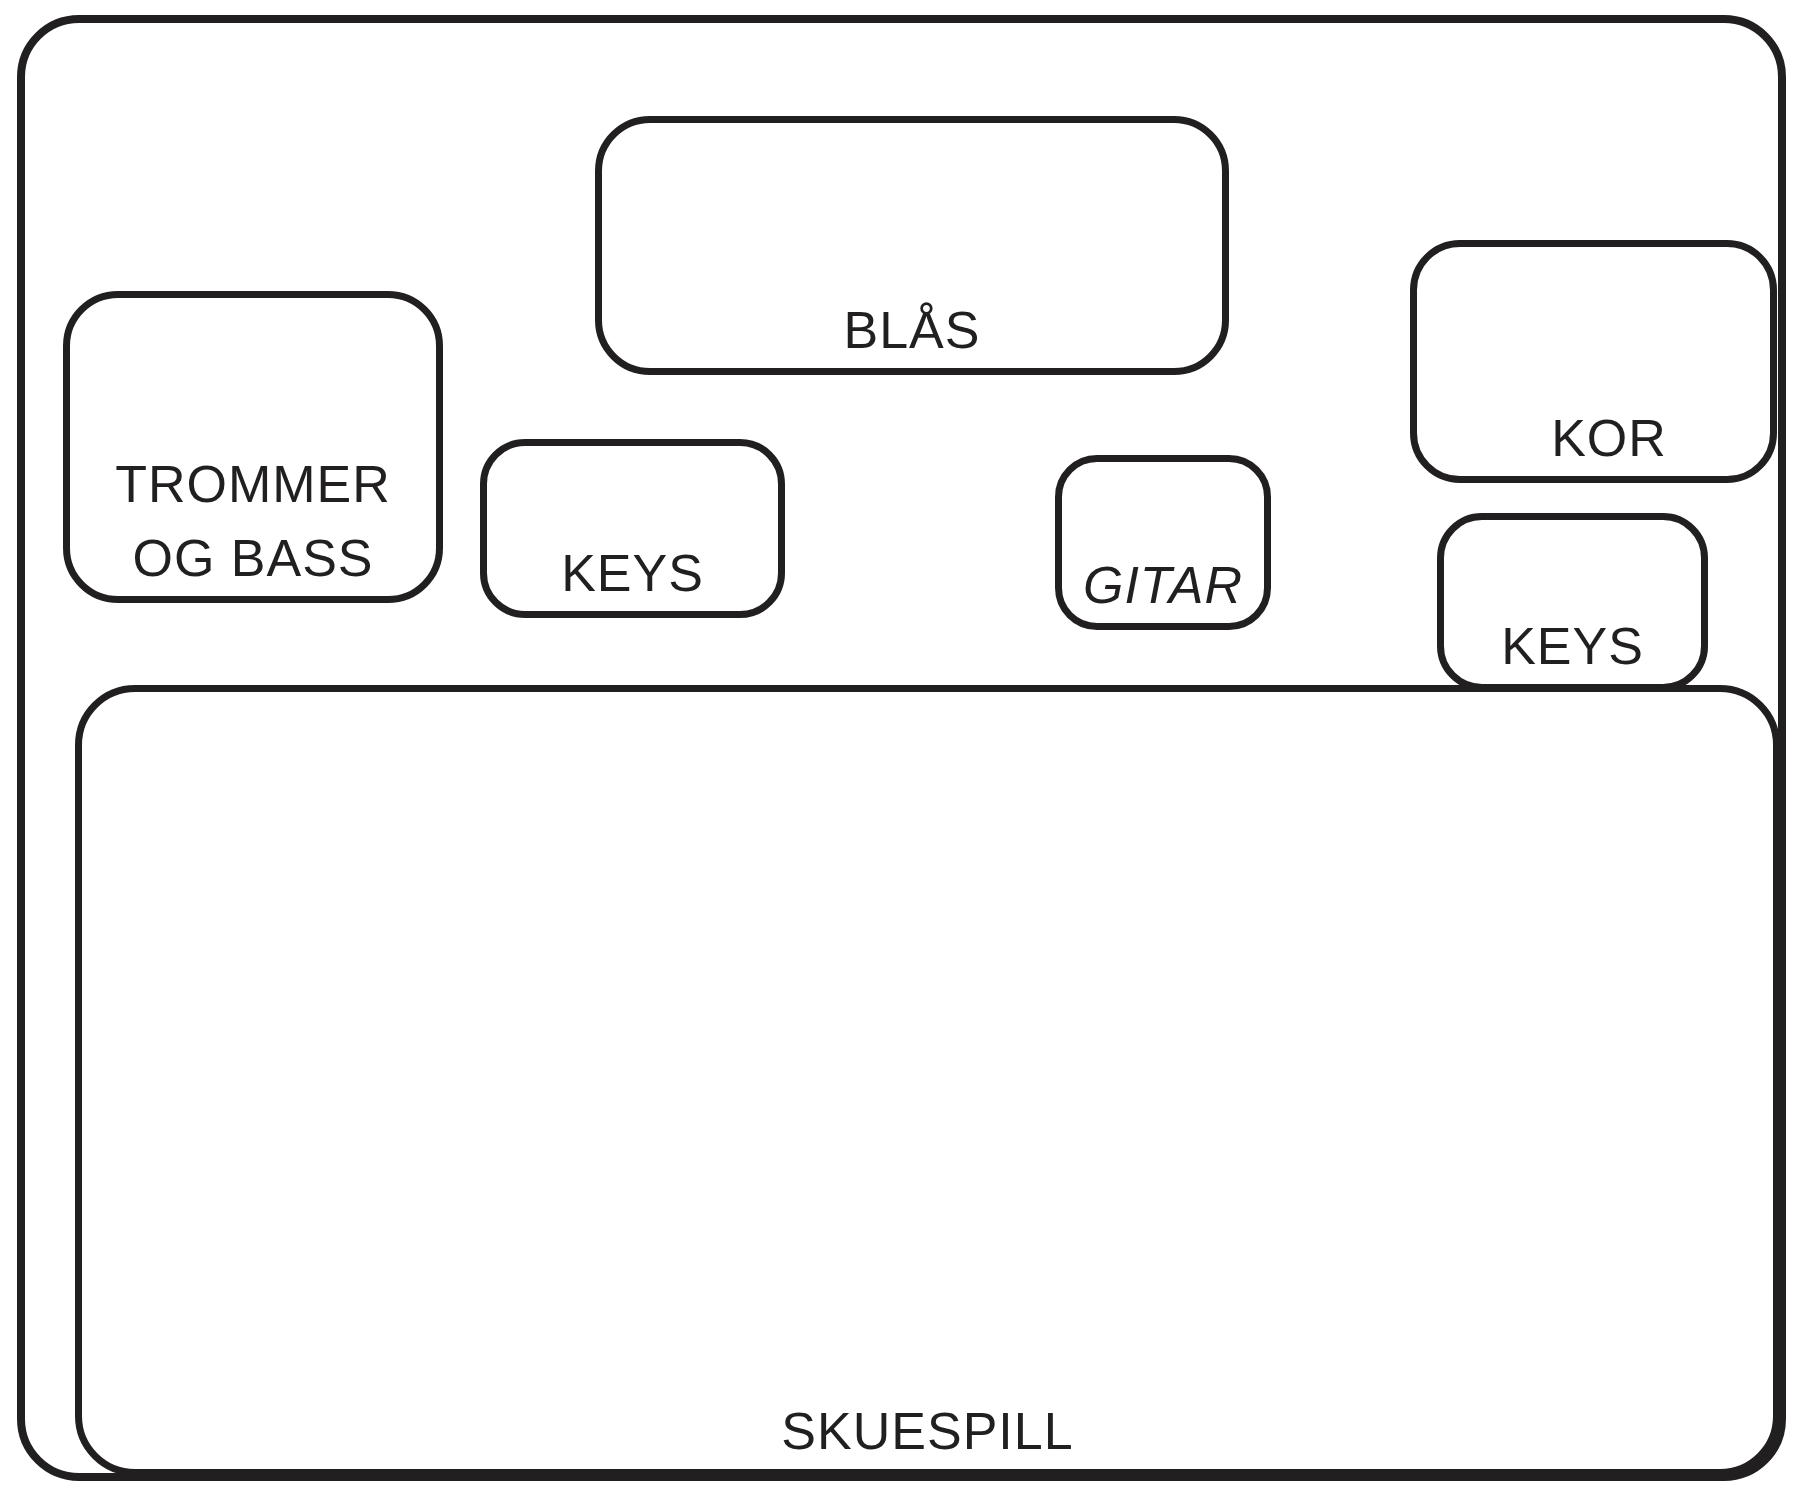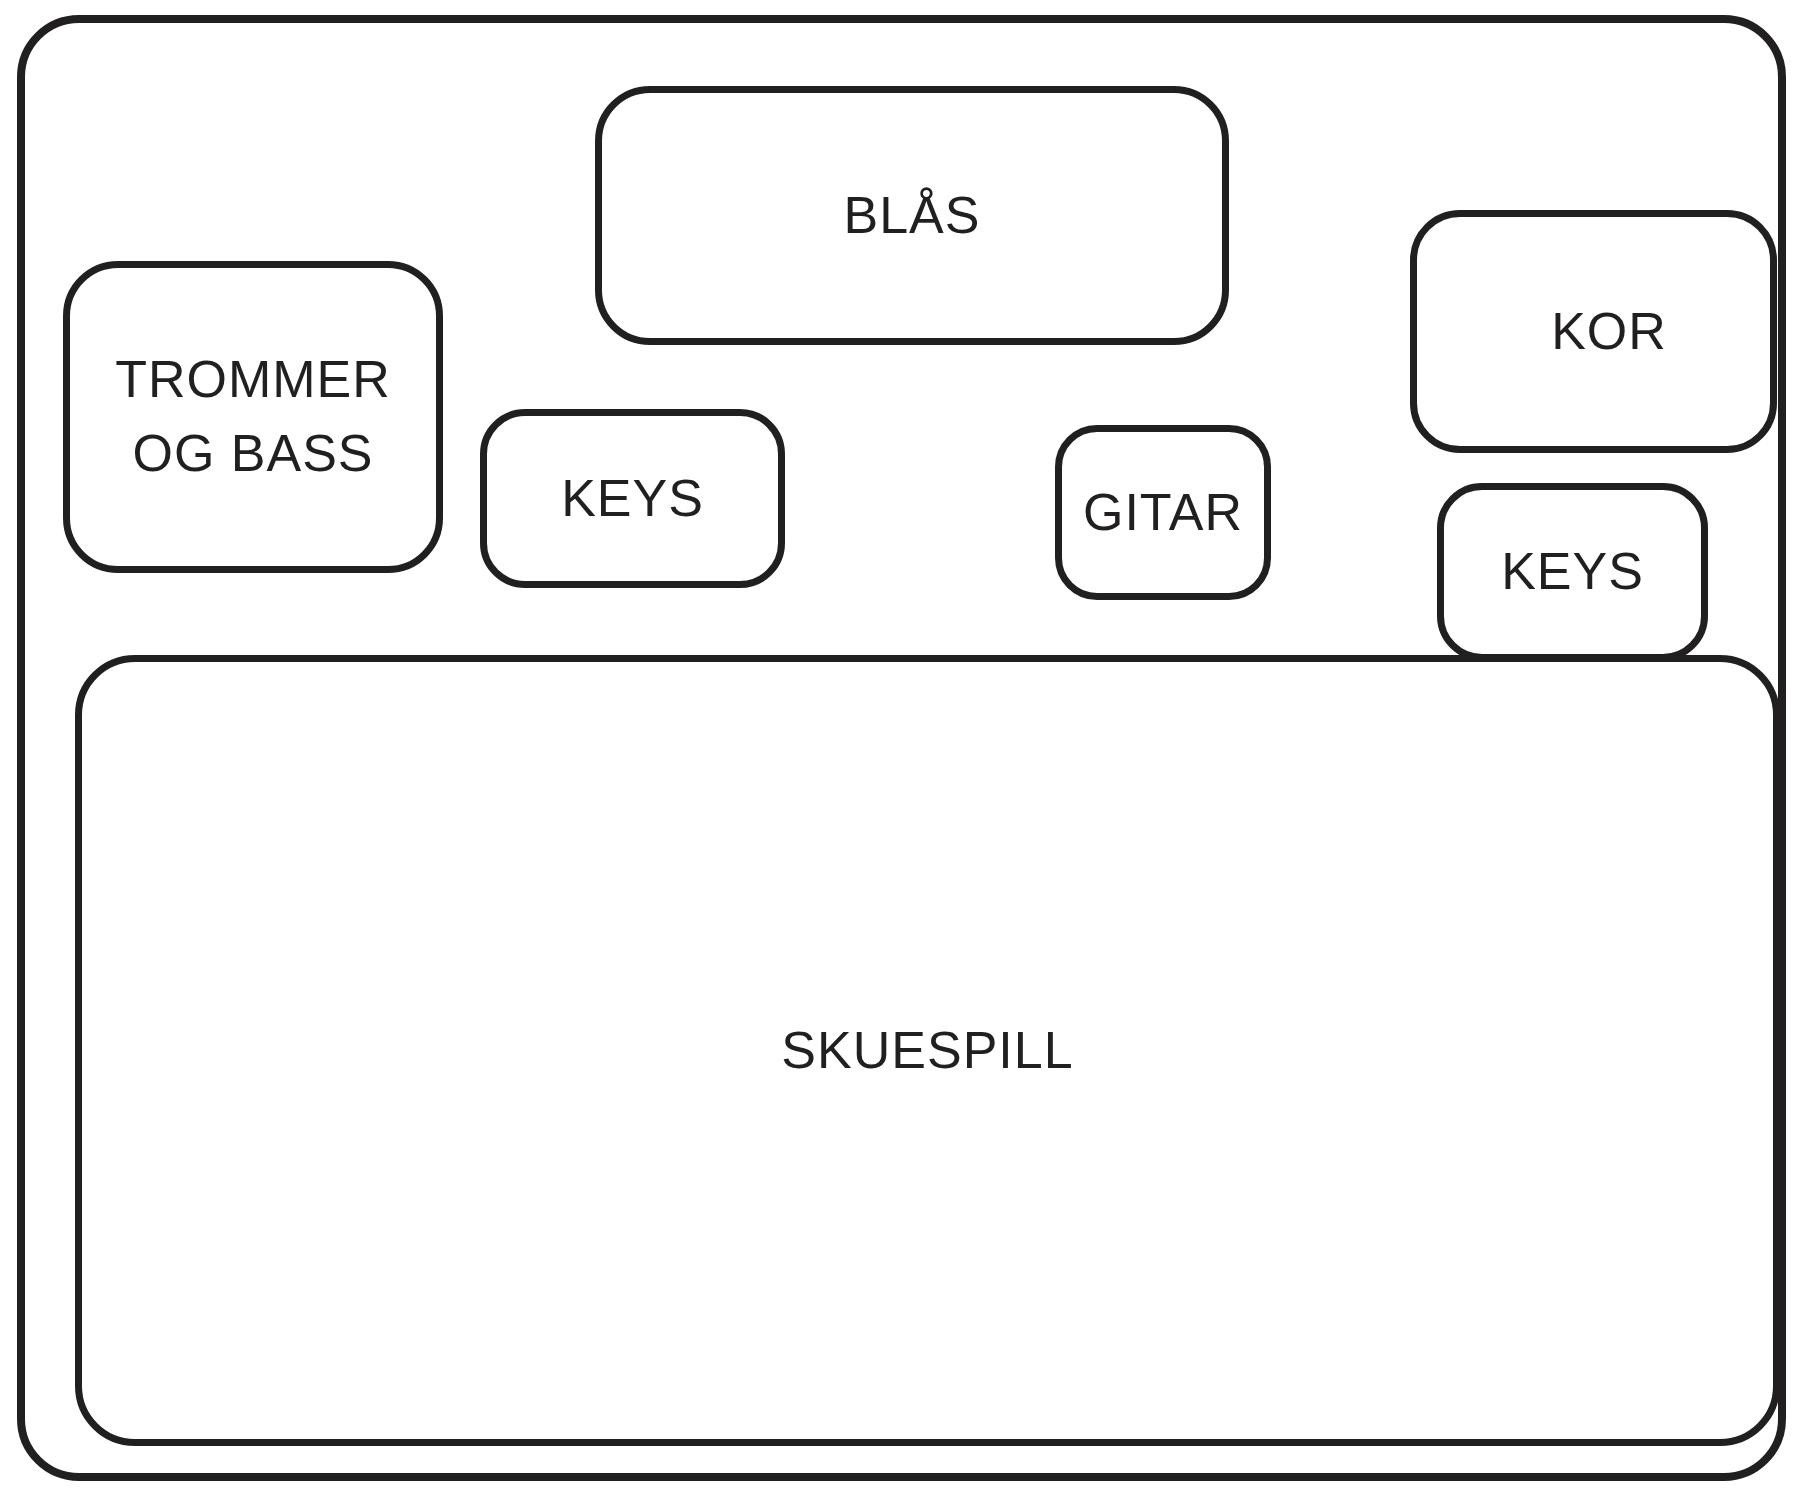--- a/index.html
+++ b/index.html
@@ -24,23 +24,24 @@
     border: 8px solid var(--outline, #221f20);
     border-radius: 62px;
     background: var(--background, #ffffff);
   }
   .zone {
     position: absolute;
     box-sizing: border-box;
     border: 7px solid var(--outline, #221f20);
     background: var(--background, #ffffff);
     display: flex;
-    align-items: center;
+    align-items: flex-end;
     justify-content: center;
     text-align: center;
+    margin-top: 30px;
   }
   .zone-label {
     font-size: 52px;
     letter-spacing: 1px;
     line-height: 1.42;
     color: var(--outline, #221f20);
   }
   
   .zone-blas {
     left: 570px; top: 63px;
@@ -57,20 +58,21 @@
   }
   .zone-keys-left {
     left: 455px; top: 386px;
     width: 305px; height: 179px;
     border-radius: 45px;
   }
   .zone-gitar {
     left: 1030px; top: 402px;
     width: 216px; height: 175px;
     border-radius: 42px;
+    font-style: italic;
   }
   .zone-kor {
     left: 1385px; top: 187px;
     width: 367px; height: 243px;
     border-radius: 50px;
     padding-left: 31px;
   }
   .zone-keys-right {
     left: 1412px; top: 460px;
     width: 271px; height: 178px;

